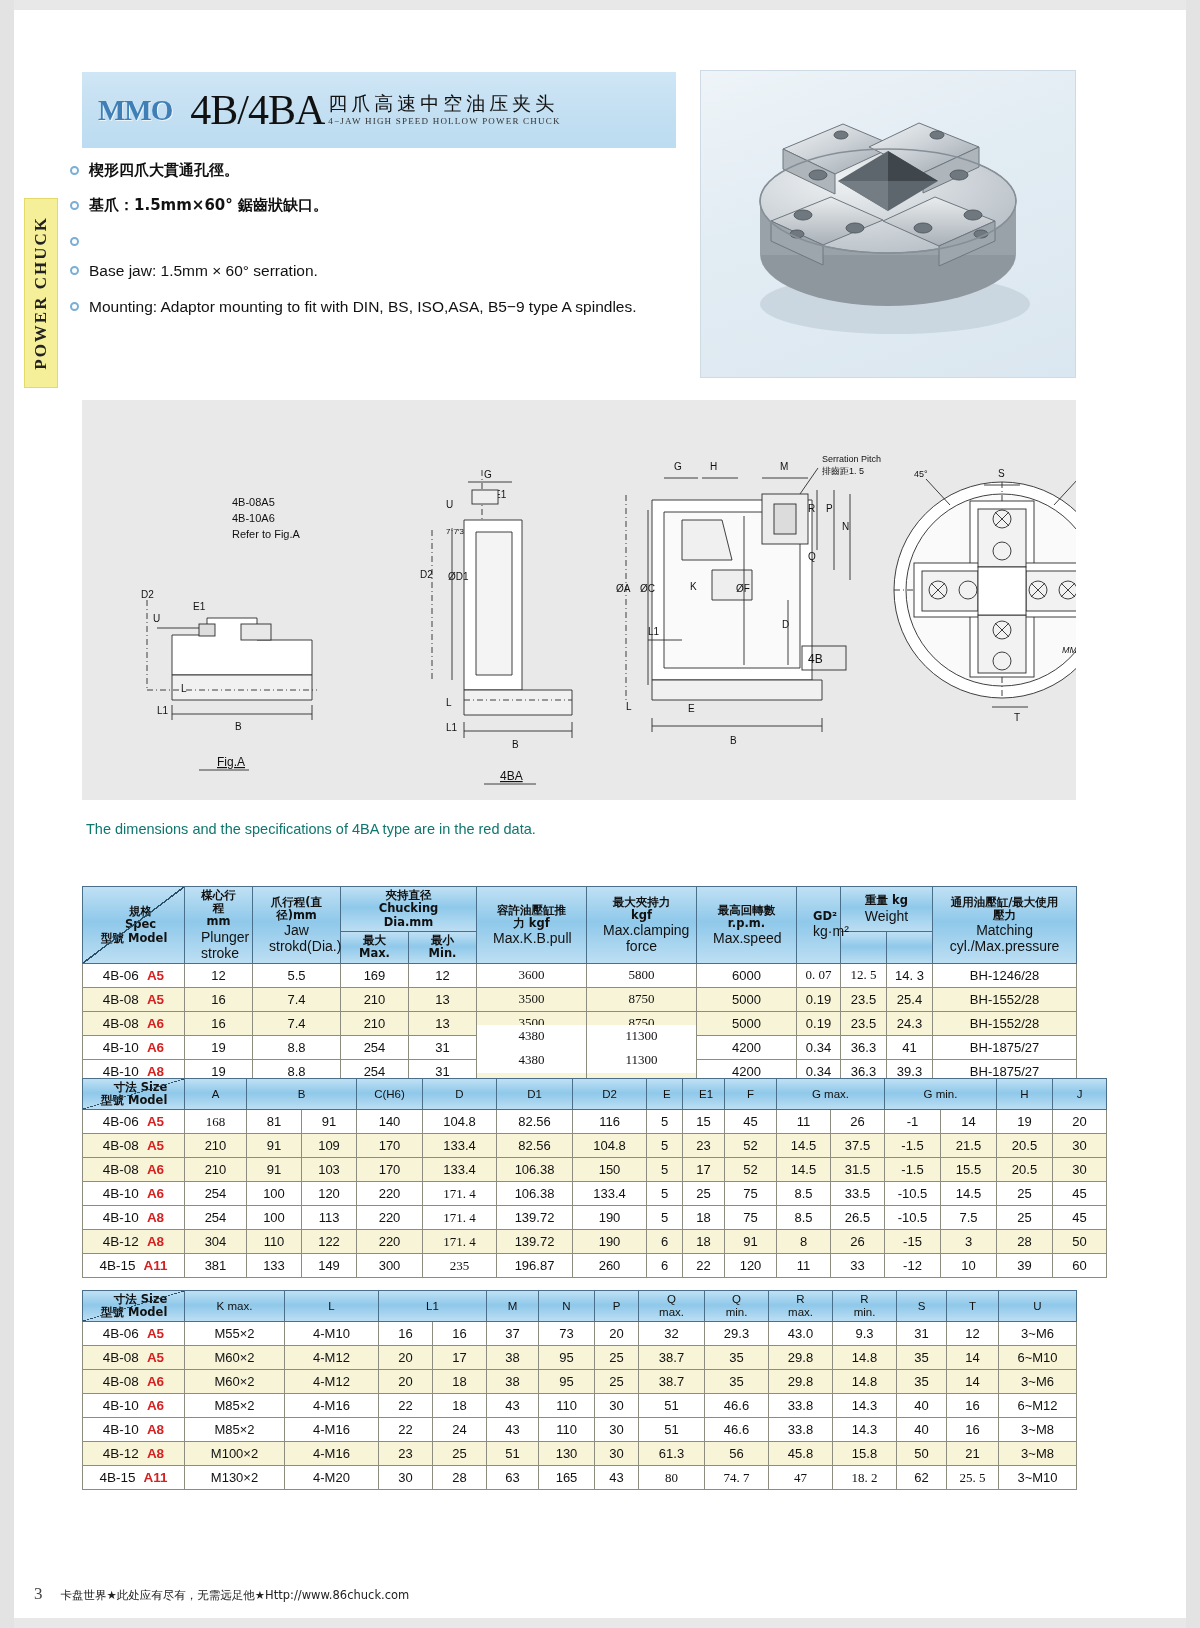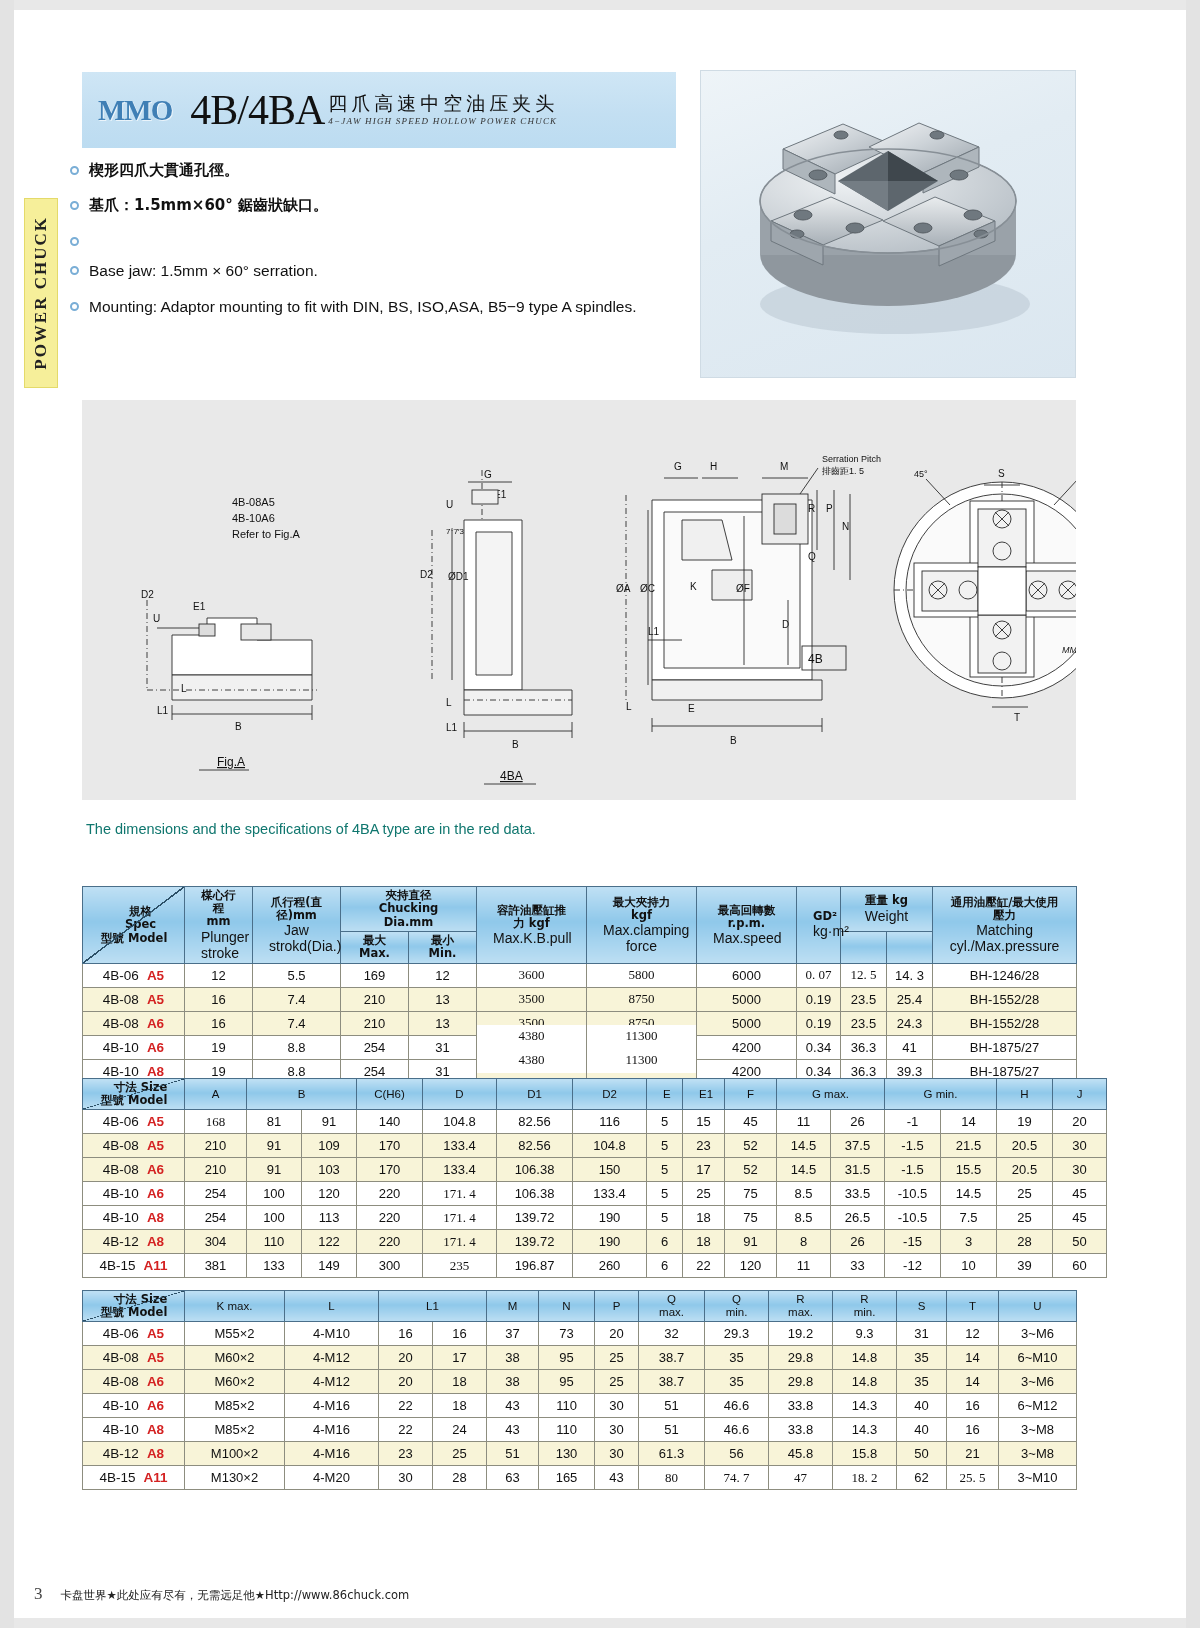--- a/index.html
+++ b/index.html
@@ -46,21 +46,21 @@
     font-size:42px; color:#111; margin-left:18px; letter-spacing:-1px;
     white-space:nowrap;
   }
   .cn-title-wrap { margin-left:4px; line-height:1.05; }
   .cn-title {
     font-family:"DejaVu Sans", sans-serif;
     font-size:19px; letter-spacing:4px; color:#111;
   }
   .en-title {
     font-family:"Liberation Serif", serif;
-    font-size:9px; letter-spacing:1.2px; color:#333; margin-top:3px;font-style:italic;
+    font-size:9px; letter-spacing:1.2px; color:#333; margin-top:3px;
   }
 
   
   .bullets { position:absolute; left:70px; top:160px; width:620px; }
   .blt { display:flex; align-items:flex-start; margin-bottom:14px; }
   .blt .dot {
     width:9px; height:9px; border:2px solid #7aaed6; border-radius:50%;
     margin:6px 10px 0 0; flex:0 0 auto; background:#fff;
   }
   .blt .txt { font-size:15.5px; line-height:1.42; color:#111; }
@@ -780,21 +780,21 @@
           <td class="row-model"><span class="mn">4B-06</span><span class="sfx">A5</span></td>
           <td>M55×2</td>
           <td>4-M10</td>
           <td>16</td>
           <td class="red">16</td>
           <td>37</td>
           <td>73</td>
           <td>20</td>
           <td>32</td>
           <td>29.3</td>
-          <td>19.2</td>
+          <td>43.0</td>
           <td>9.3</td>
           <td>31</td>
           <td>12</td>
           <td class="red">3~M6</td>
         </tr>
         <tr class="rowh alt">
           <td class="row-model"><span class="mn">4B-08</span><span class="sfx">A5</span></td>
           <td>M60×2</td>
           <td>4-M12</td>
           <td>20</td>

